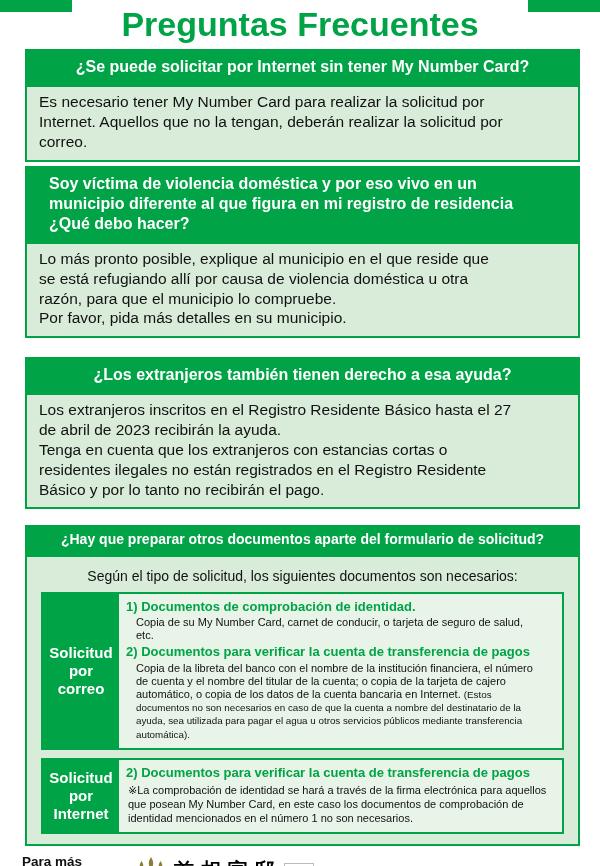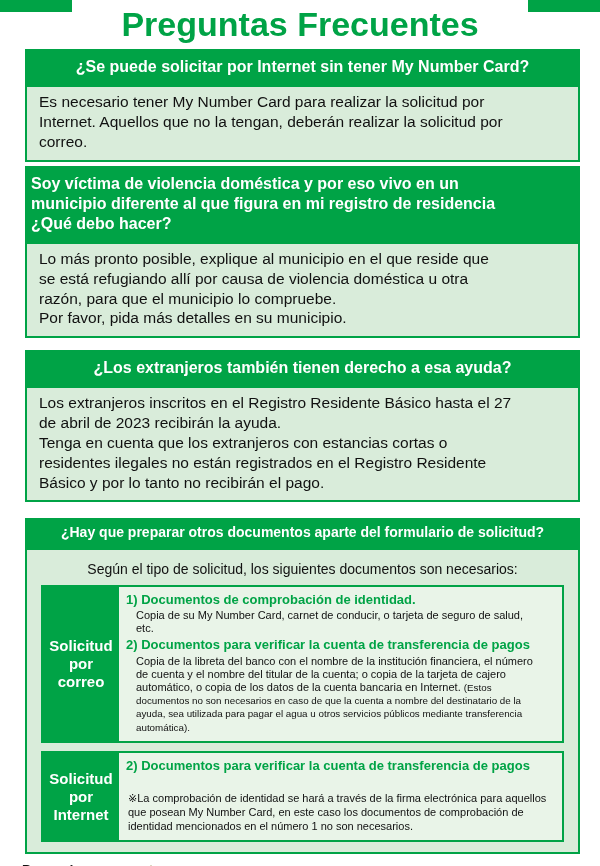--- a/index.html
+++ b/index.html
@@ -14,45 +14,45 @@
   .corner{position:absolute;top:0;height:12px;width:72px;background:var(--c-green);}
   .corner.left{left:0}
   .corner.right{right:0}
   .page-title{
     text-align:center;color:var(--c-green);font-weight:bold;font-size:34px;
     margin:6px 0 6px;line-height:1.1;
   }
   .content{padding:0 20px 0 25px;}
   .q-bar{
     background:var(--c-green);color:#fff;font-weight:bold;font-size:16px;
-    padding:8px 6px;line-height:1.25;white-space:pre-line;
+    padding:8px 24px;line-height:1.25;white-space:pre-line;
   }
   .q-center{text-align:center;}
   .q-small{font-size:14px;padding:6px 10px;}
   .a-box{
     background:var(--c-pale);border:2px solid var(--c-green);
     font-size:15.5px;line-height:1.28;padding:5px 12px 8px;white-space:pre-line;
   }
   .a-pad{}
-  .gap4{margin-top:4px;} .gap12{margin-top:12px;border-radius:21px;} .gap16{margin-top:16px;}
+  .gap4{margin-top:4px;} .gap12{margin-top:19px;border-radius:21px;} .gap16{margin-top:16px;}
   
   .q4-box{background:var(--c-pale);border:2px solid var(--c-green);padding:6px 8px 8px;}
   .q4-intro{font-size:14px;padding:5px 6px 6px;text-align:center;}
   .doc-row{display:flex;border:2px solid var(--c-green);background:var(--c-cell);margin:2px 6px 8px;}
   .doc-row:last-child{margin-bottom:2px;}
   .doc-label{
     background:var(--c-green);color:#fff;font-weight:bold;width:72px;min-width:72px;
     display:flex;align-items:center;justify-content:center;text-align:center;
     font-size:15px;line-height:1.2;white-space:pre-line;padding:2px;
   }
   .doc-content{flex:1;padding:3px 7px 5px;border-radius:30px;}
   .doc-title{color:var(--c-green);font-weight:bold;font-size:13px;line-height:1.25;margin-top:2px;}
   .doc-detail{font-size:11px;line-height:1.2;margin:1px 12px 2px 10px;}
   .doc-fine{font-size:9.8px;}
-  .doc-note{font-size:11px;line-height:1.25;margin:18px 0 2px 2px;}
+  .doc-note{font-size:11px;line-height:1.25;margin:3px 0 2px 2px;}
   
   .footer{display:flex;align-items:flex-start;padding:8px 6px 0 22px;}
   .f-left{width:112px;min-width:112px;}
   .call-label{font-weight:bold;font-size:13.5px;line-height:1.15;white-space:pre-line;}
   .badge{
     margin-top:4px;background:var(--c-green);color:#fff;font-weight:bold;
     font-size:10px;line-height:1.3;width:110px;height:52px;border-radius:50%;
     display:flex;align-items:center;box-sizing:border-box;padding-left:13px;white-space:pre-line;
   }
   .f-mid{flex:1;padding-left:14px;}

